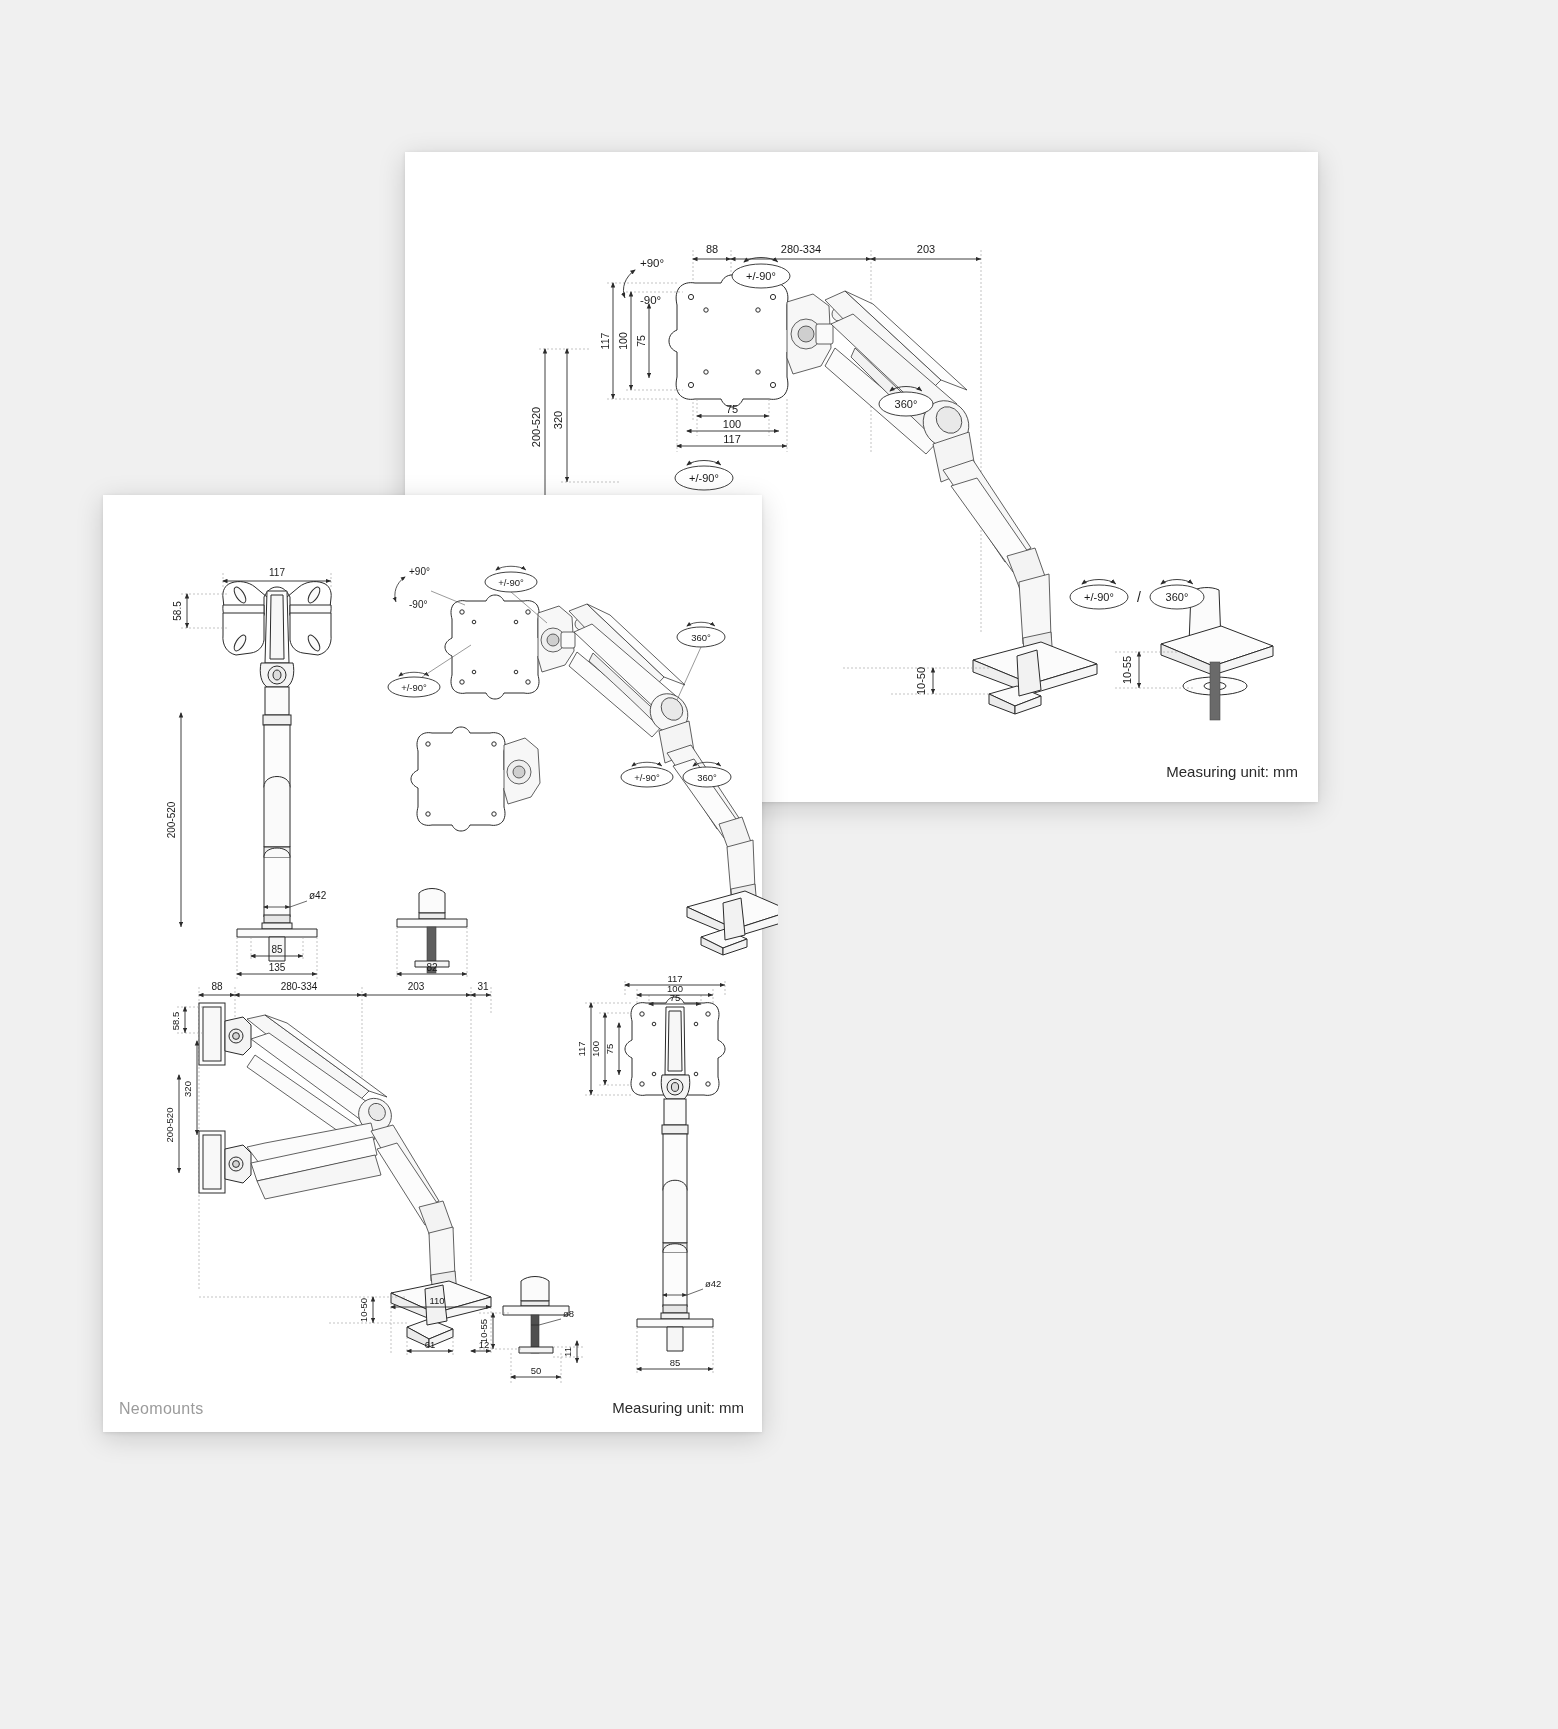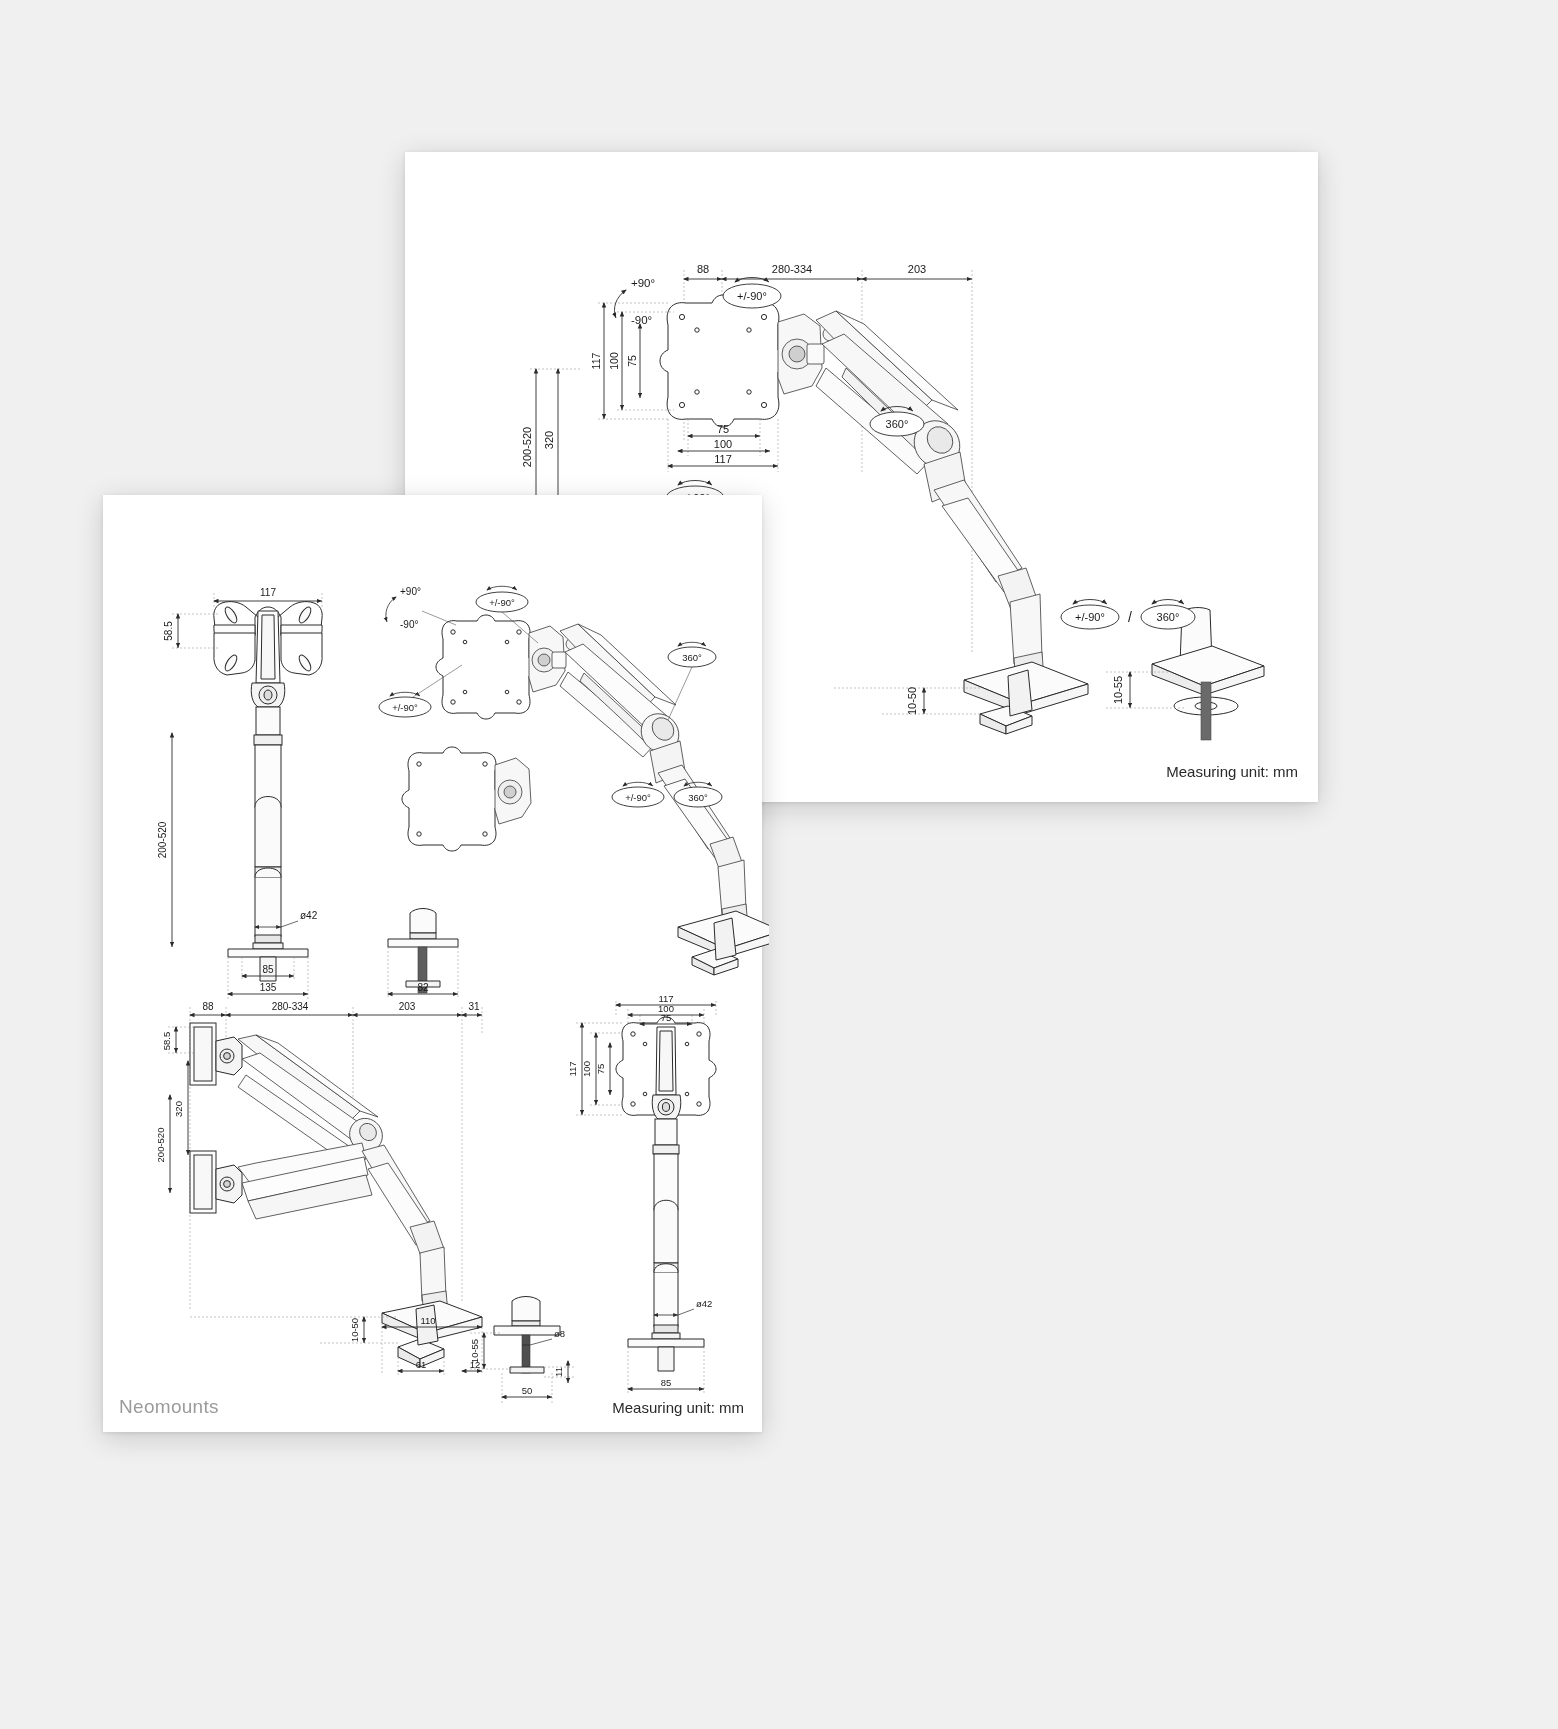--- a/index.html
+++ b/index.html
@@ -9,34 +9,34 @@
     font-family:"Liberation Sans", sans-serif;
     position:relative;overflow:hidden;
   }
   .sheet{
     position:absolute;background:#ffffff;
     box-shadow:0 6px 26px rgba(0,0,0,0.16), 0 1px 4px rgba(0,0,0,0.10);
   }
   #sheet-back{left:405px;top:152px;width:913px;height:650px;}
   #sheet-front{left:103px;top:495px;width:659px;height:937px;}
 
-  .svgwrap{position:absolute;left:7px;top:0;width:100%;height:100%;margin-top:20px;}
+  .svgwrap{position:absolute;left:16px;top:0;width:100%;height:100%;}
   svg{display:block;width:100%;height:100%;}
 
   .dimtxt{font-family:"Liberation Sans", sans-serif;fill:#1a1a1a;}
   .line{stroke:#2b2b2b;fill:none;}
   .thin{stroke:#555;stroke-width:.6;fill:none;}
   .dash{stroke:#9a9a9a;stroke-width:.6;fill:none;stroke-dasharray:2 2;}
   .part{stroke:#2b2b2b;stroke-width:1;fill:#ffffff;}
   .partg{stroke:#3a3a3a;stroke-width:.8;fill:#f7f7f7;}
   .bubble{fill:#ffffff;stroke:#2b2b2b;stroke-width:.9;}
 
   .footer-logo{
     position:absolute;left:16px;bottom:14px;
-    font-size:19px;color:#9b9b9b;letter-spacing:.3px;
+    font-size:16px;color:#9b9b9b;letter-spacing:.3px;
     font-family:"Liberation Sans", sans-serif;
   }
   .footer-unit{
     position:absolute;right:18px;bottom:16px;
     font-size:15px;color:#2a2a2a;
     font-family:"Liberation Sans", sans-serif;
   }
   #sheet-back .footer-unit{bottom:22px;right:20px;}
 </style>
 </head>

